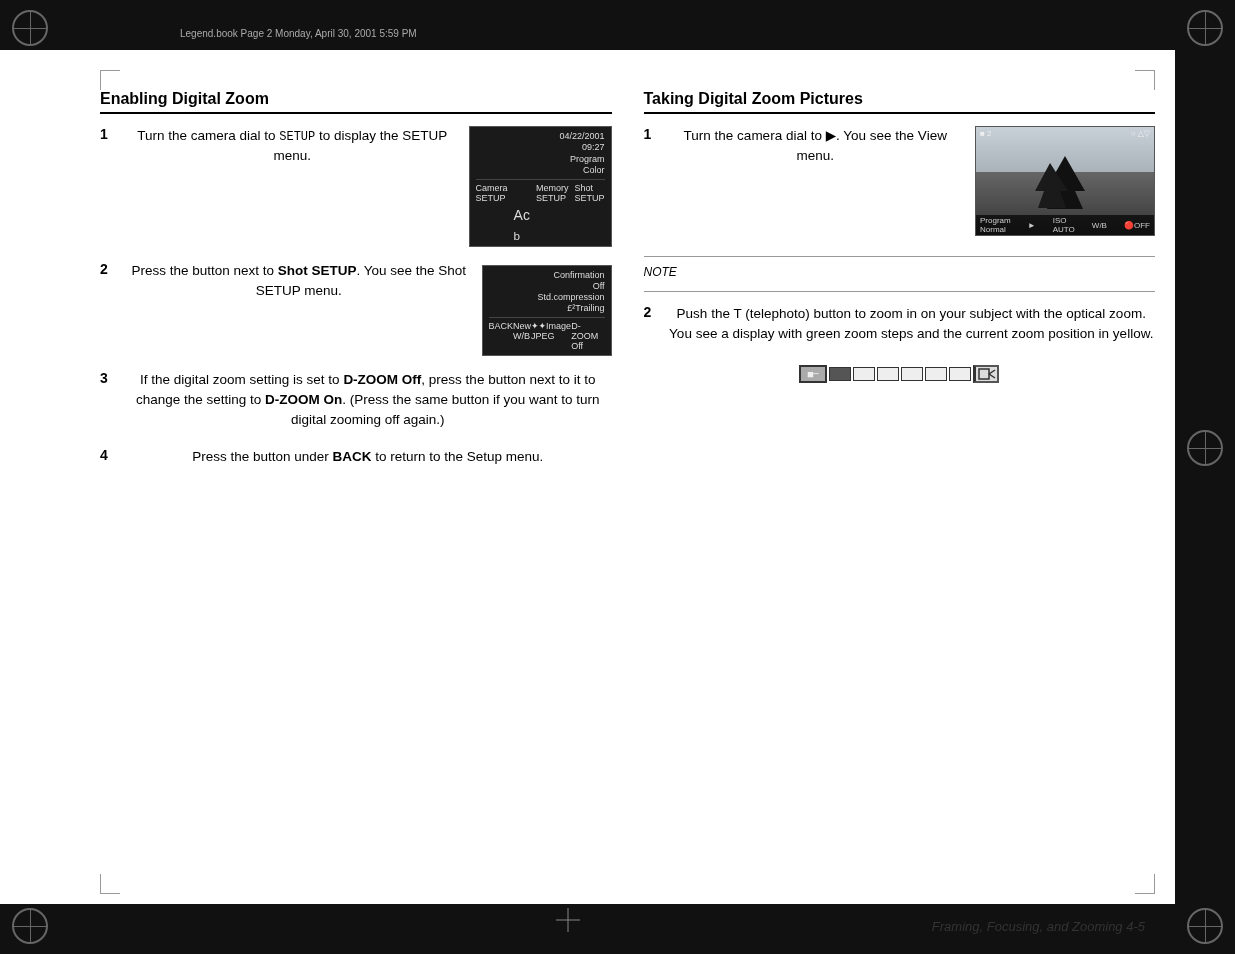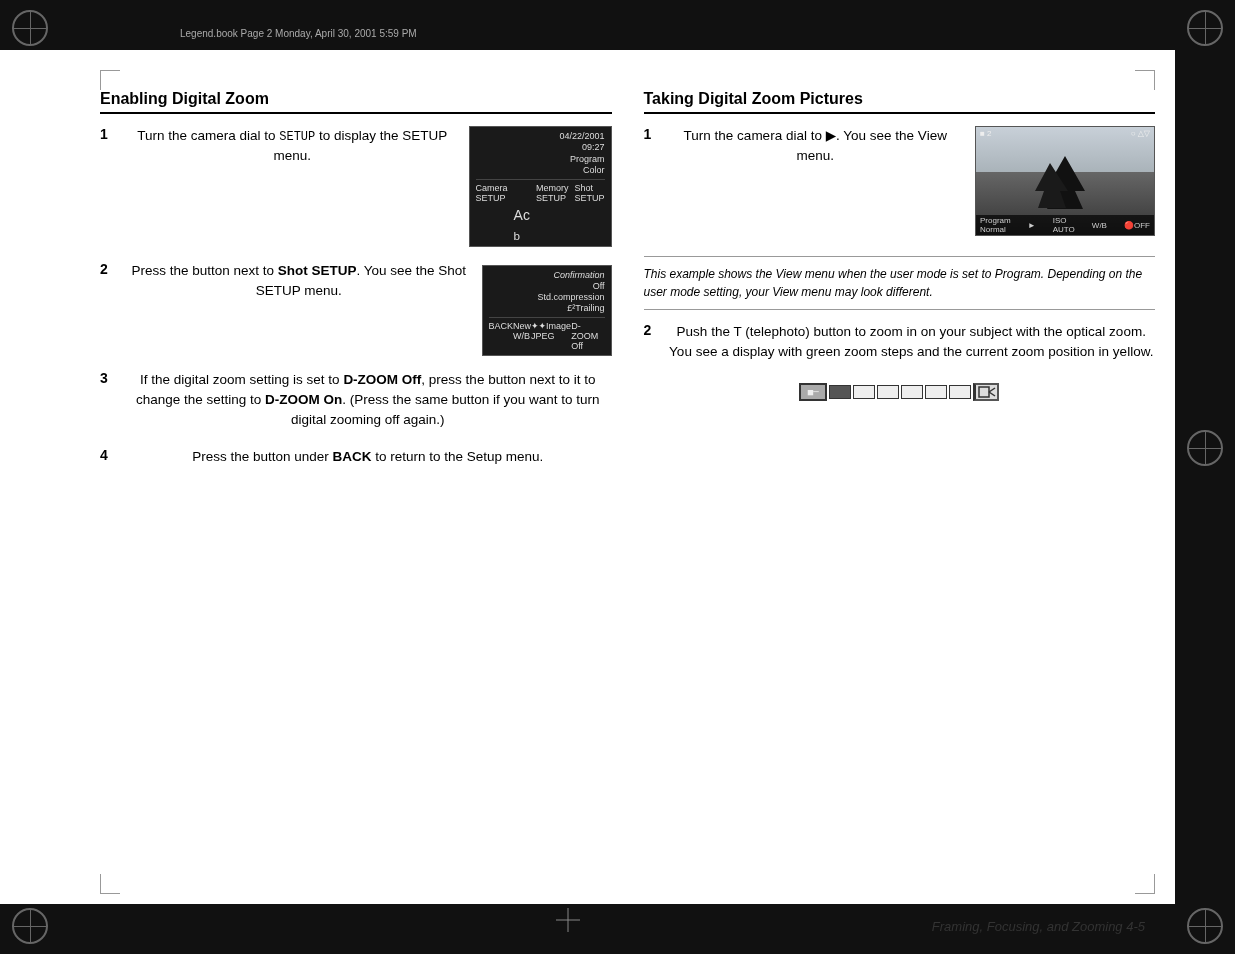--- a/index.html
+++ b/index.html
@@ -442,21 +442,21 @@
     <div style="display:flex; gap:8px; margin-bottom:14px; align-items:flex-start;">
       <div style="flex:1;">
         <div style="display:flex; gap:8px; align-items:flex-start;">
           <span class="step-num">2</span>
           <span class="step-content">
             Press the button next to <strong>Shot SETUP</strong>. You see the Shot SETUP menu.
           </span>
         </div>
       </div>
       <div class="camera-screen-2">
-        <div class="screen-line" style="justify-content:flex-end;font-style:italic;">Confirmation</div>
+        <div class="screen-line" style="justify-content:flex-end;">Confirmation</div>
         <div class="screen-line" style="justify-content:flex-end;">Off</div>
         <div class="screen-line" style="justify-content:flex-end; margin-top:1px;">Std.compression</div>
         <div class="screen-line" style="justify-content:flex-end;">£²Trailing</div>
         <div class="screen-bottom-bar">
           <span>BACK</span>
           <span>New<br>W/B</span>
           <span>✦✦Image<br>JPEG</span>
           <span>D-ZOOM<br>Off</span>
         </div>
       </div>
@@ -516,21 +516,21 @@
             <span>►</span>
             <span>ISO<br>AUTO</span>
             <span>W/B</span>
             <span>🔴OFF</span>
           </div>
         </div>
       </div>
     </div>
 
     <div class="note-box">
-      <div class="note-text">This example shows the View menu when the user mode is set to Program. Depending on the user mode setting, your View menu may look different.</div>
+      <div class="note-title">NOTE</div>
     </div>
 
     <div class="step" style="margin-top:10px;">
       <span class="step-num">2</span>
       <span class="step-content">Push the T (telephoto) button to zoom in on your subject with the optical zoom. You see a display with green zoom steps and the current zoom position in yellow.</span>
     </div>
 
     <div class="zoom-bar-container">
       <div class="zoom-bar">
         <div class="zoom-wide" style="font-size:9px; color:#eee; font-family:monospace;">■─</div>

